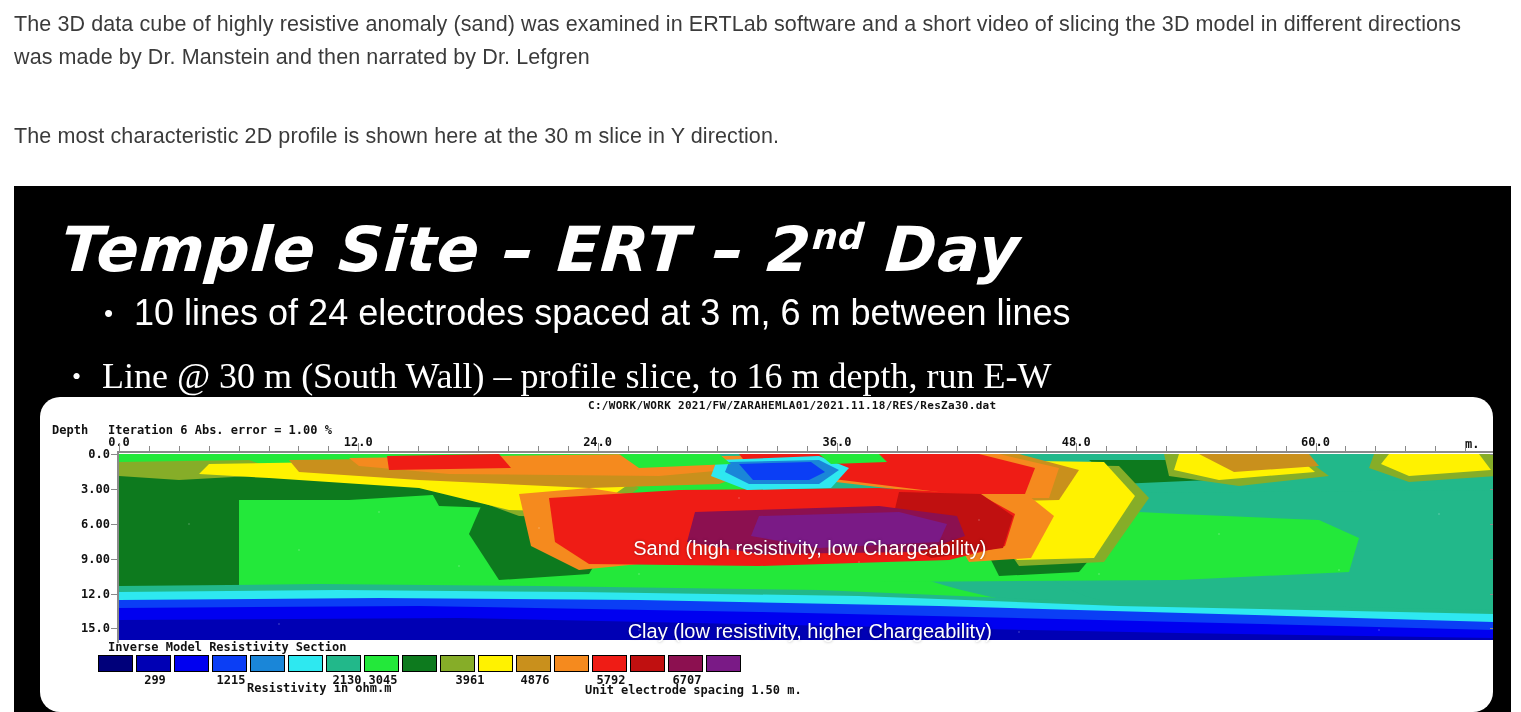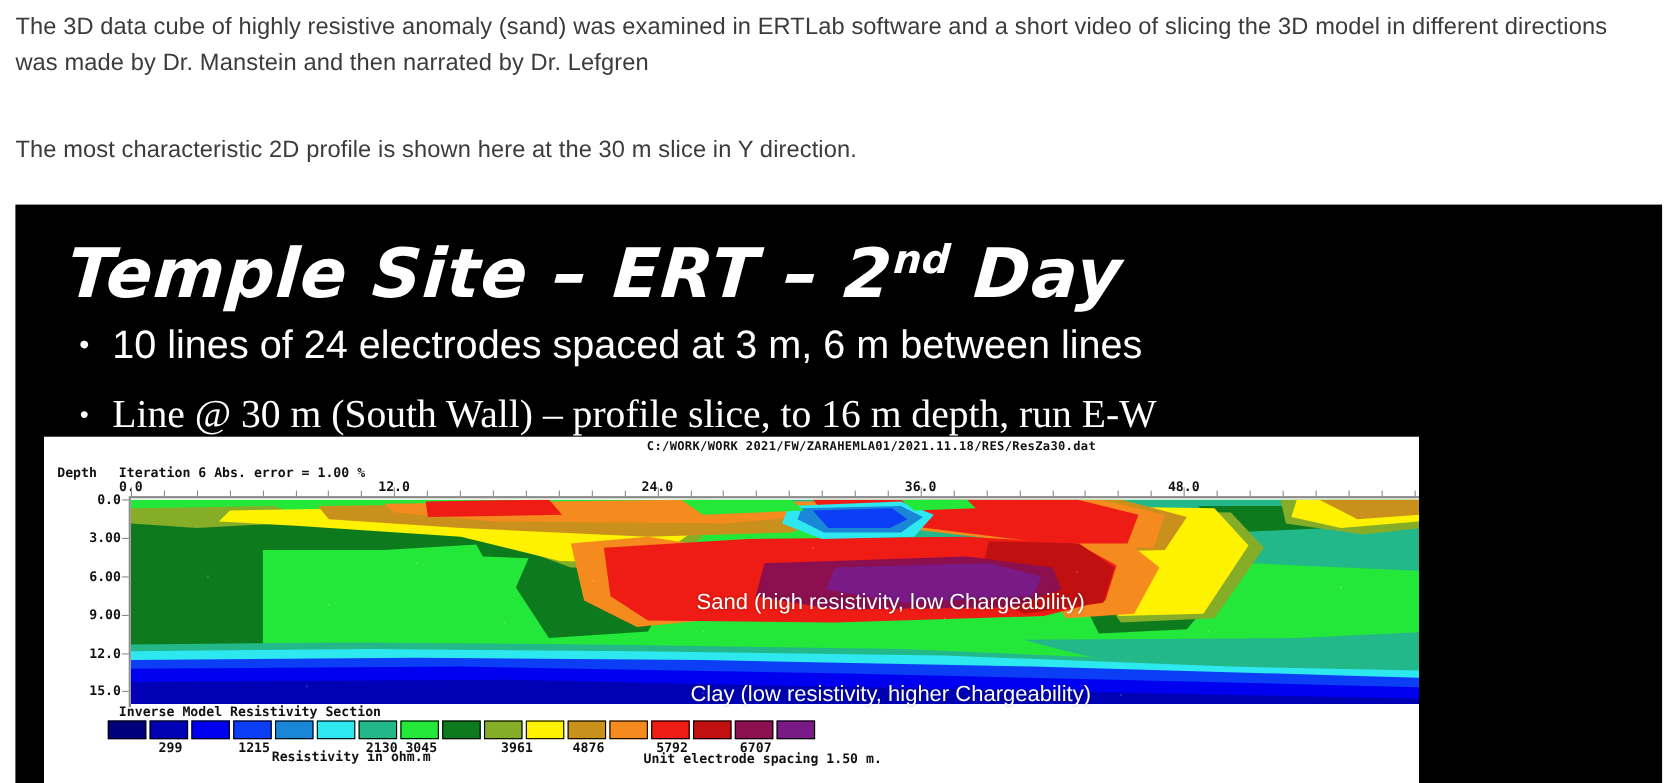--- a/index.html
+++ b/index.html
@@ -75,34 +75,35 @@
     white-space: nowrap;
     font-family: "Liberation Sans", sans-serif;
   }
   .bullet .dot {
     display: inline-block;
     width: 30px;
     color: #ffffff;
     font-size: 26px;
     vertical-align: 3px;
   }
-  #bullet1 { top: 105px; }
+  #bullet1 { top: 105px; margin-left: 32px; }
   #bullet2 { top: 168px; font-family: Liberation Serif, serif; }
 
   
   #figure {
     position: absolute;
     left: 26px;
     top: 211px;
-    width: 1250px;
+    width: 1453px;
     height: 315px;
     background: #ffffff;
     overflow: hidden;
     font-family: "DejaVu Sans Mono", monospace;
     color: #000000;
+    border-radius: 20px;
   }
 
   .mono {
     position: absolute;
     font-family: "DejaVu Sans Mono", monospace;
     font-weight: bold;
     color: #111111;
     white-space: nowrap;
   }
 

